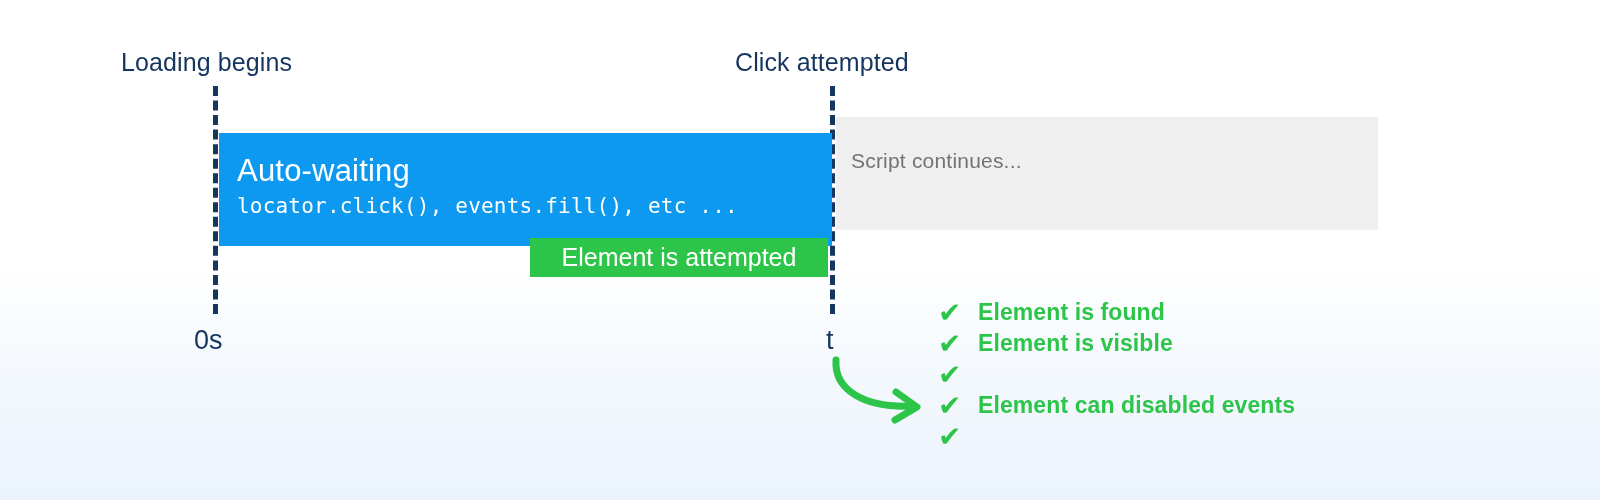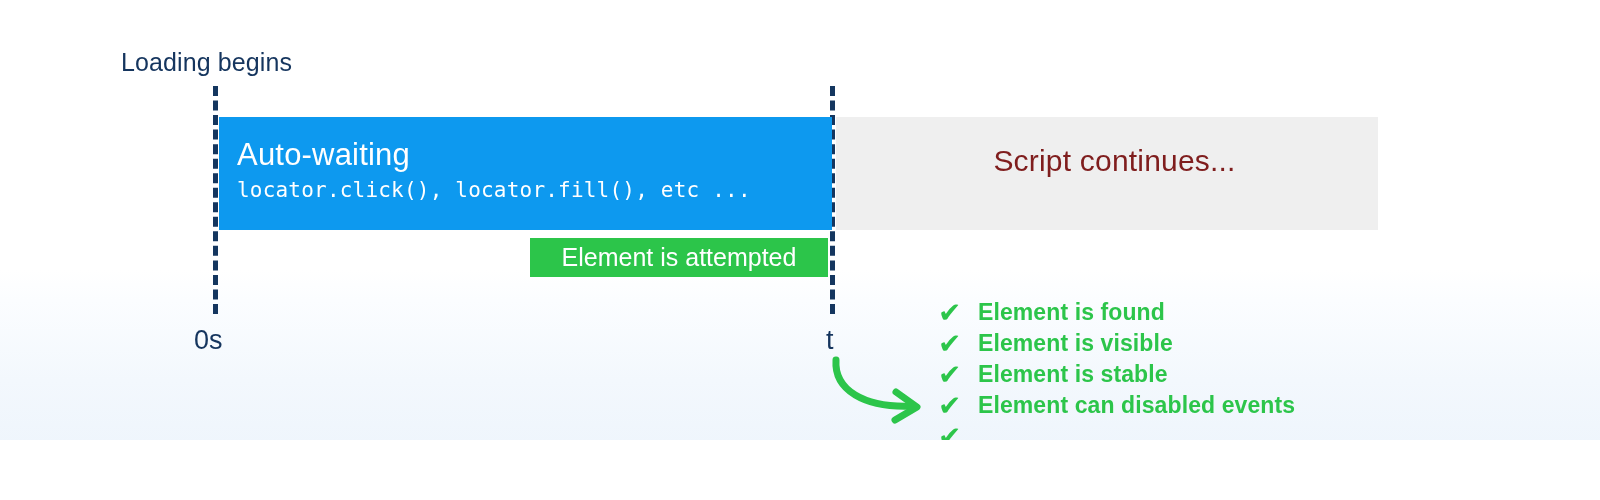--- a/index.html
+++ b/index.html
@@ -9,21 +9,21 @@
   body {
     width: 1600px;
     height: 500px;
     overflow: hidden;
     font-family: "Liberation Sans", sans-serif;
     background: #ffffff;
   }
   #stage {
     position: relative;
     width: 1600px;
-    height: 440px;
+    height: 500px;
     background: linear-gradient(to bottom,
         #ffffff 0px,
         #ffffff 270px,
         #fbfdff 300px,
         #f3f8fd 380px,
         #edf4fc 470px,
         #eaf3fc 500px);
     overflow: hidden;
   }
 
@@ -48,21 +48,21 @@
   #guide-left  { left: 213px; top: 86px;  height: 228px; }
   #guide-right { left: 830px; top: 86px;  height: 228px; }
 
   
   .bar {
     position: absolute;
     box-sizing: border-box;
   }
   #bar-autowaiting {
     left: 219px;
-    top: 117px;
+    top: 133px;
     width: 613px;
     height: 113px;
     background: #0d99ef;
     padding: 19px 0 0 18px;
   }
   #bar-autowaiting .bar-title {
     color: #ffffff;
     font-size: 31px;
     line-height: 38px;
     letter-spacing: 0.2px;
@@ -77,25 +77,24 @@
   }
   #bar-script {
     left: 836px;
     top: 117px;
     width: 542px;
     height: 113px;
     background: #efefef;
     padding: 25px 0 0 15px;
   }
   #bar-script .bar-title {
-    color: #7f1d1d;
-    font-size: 30px;
+    color: #737373;
+    font-size: 21px;
     line-height: 38px;
     letter-spacing: 0.2px;
-    text-align: center;
   }
 
   
   #badge-actionable {
     position: absolute;
     left: 530px;
     top: 238px;
     width: 298px;
     height: 39px;
     background: #2cc54a;
@@ -154,27 +153,28 @@
     letter-spacing: 0.1px;
   }
 </style>
 </head>
 <body>
 
 <div id="stage">
 
   <div class="marker-label" id="label-loading">Loading begins</div>
 
+  <div class="marker-label" id="label-click">Click attempted</div>
 
   <div class="guide" id="guide-left"></div>
   <div class="guide" id="guide-right"></div>
 
   <div class="bar" id="bar-autowaiting">
     <div class="bar-title">Auto-waiting</div>
-    <div class="bar-code">locator.click(), locator.fill(), etc ...</div>
+    <div class="bar-code">locator.click(), events.fill(), etc ...</div>
   </div>
 
   <div class="bar" id="bar-script">
     <div class="bar-title">Script continues...</div>
   </div>
 
   <div id="badge-actionable">Element is attempted</div>
 
   <div class="tick-label" id="tick-zero">0s</div>
   <div class="tick-label" id="tick-t">t</div>
@@ -191,21 +191,20 @@
       <span class="check-text">Element is found</span>
     </div>
 
     <div class="check-row">
       <span class="check-icon">✔</span>
       <span class="check-text">Element is visible</span>
     </div>
 
     <div class="check-row">
       <span class="check-icon">✔</span>
-      <span class="check-text">Element is stable</span>
     </div>
 
     <div class="check-row">
       <span class="check-icon">✔</span>
       <span class="check-text">Element can disabled events</span>
     </div>
 
     <div class="check-row">
       <span class="check-icon">✔</span>
     </div>

